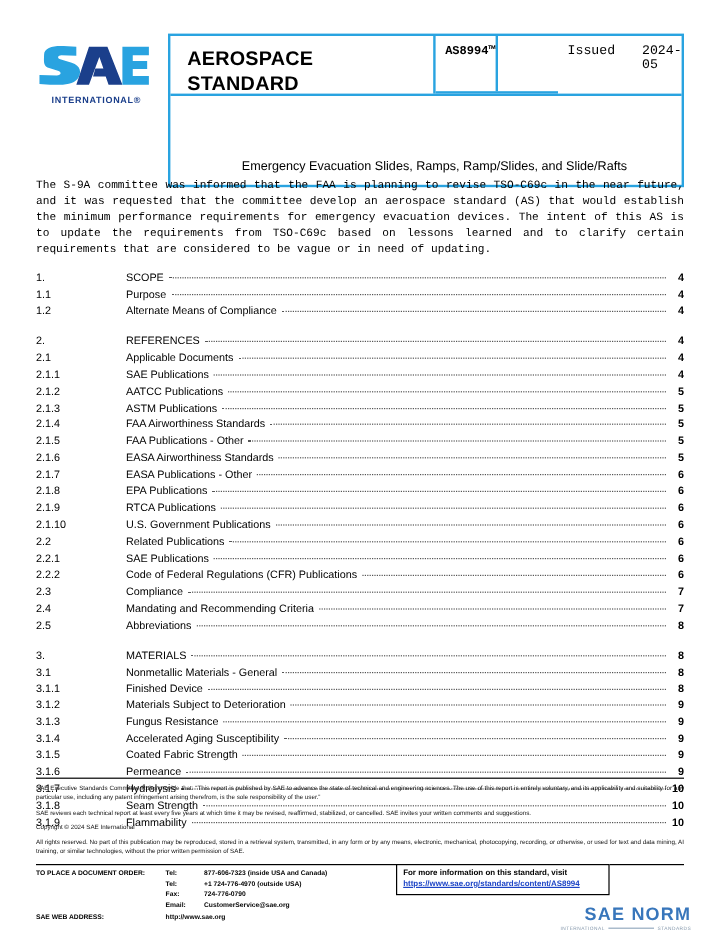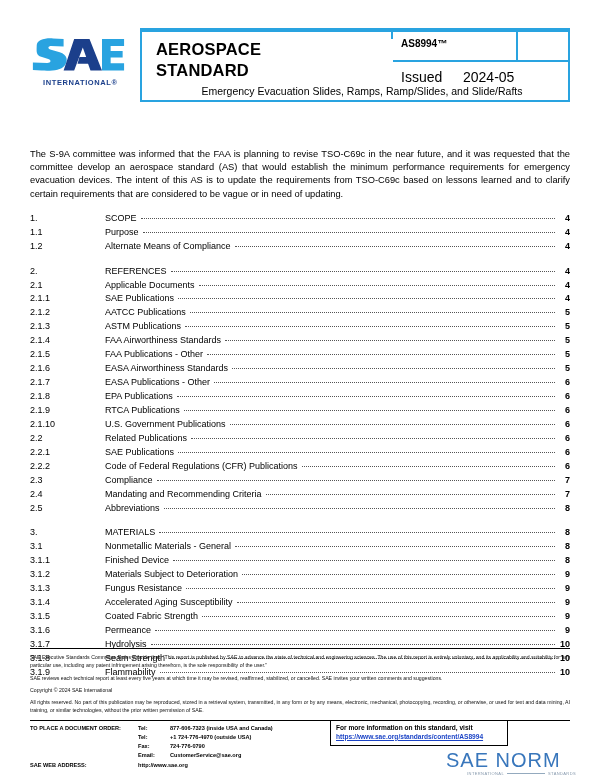--- a/index.html
+++ b/index.html
@@ -39,21 +39,21 @@
     letter-spacing: 0.6px;
     color: #1b3f8b;
     margin-top: 1px;
     margin-left: 13px;
   }
   .header-box {
     flex: 1 1 auto;
     border: 2px solid #29a3e0;
     display: flex;
     flex-direction: column;
-    height: 74px;
+    height: 128px;
     gap: 44px;
   }
   .hb-top {
     display: flex;
     flex: 1 1 auto;
     border-bottom: 2px solid #29a3e0;
     min-height: 0;
   }
   .hb-left {
     flex: 1 1 auto;
@@ -65,39 +65,40 @@
   }
   .hb-title-line {
     font-size: 16.5px;
     font-weight: bold;
     letter-spacing: 0.2px;
     line-height: 1.25;
   }
   .hb-right {
     flex: 0 0 175px;
     display: flex;
-    flex-direction: column;
+    flex-direction: row;
+    font-family: Liberation Mono, monospace;
   }
   .hb-r-top {
     display: flex;
     flex: 0 0 32px;
     border-bottom: 2px solid #29a3e0;
   }
   .hb-docnum {
     flex: 1 1 auto;
     border-right: 2px solid #29a3e0;
     padding: 8px 0 0 8px;
     font-size: 10px;
     font-weight: bold;
   }
   .hb-blank { flex: 0 0 50px; }
   .hb-r-bot {
     flex: 1 1 auto;
     padding: 7px 0 16px 8px;
-    font-size: 14px;
+    font-size: 11px;
     display: flex;
   }
   .hb-issued-lbl { flex: 0 0 62px; }
   .hb-issued-val { }
   .hb-bottom {
     flex: 0 0 30px;
     display: flex;
     align-items: center;
     justify-content: center;
     font-size: 10.5px;
@@ -109,20 +110,21 @@
     text-align: center;
     font-size: 9.5px;
     margin-top: 17px;
     letter-spacing: 0.3px;
   }
   .rationale-text {
     font-size: 9.3px;
     line-height: 1.42;
     text-align: justify;
     margin-top: 12px;
+    font-family: Liberation Mono, monospace;
   }
 
   
   .toc-heading {
     text-align: center;
     font-size: 9.5px;
     margin-top: 17px;
     letter-spacing: 0.3px;
   }
   .toc {
@@ -223,26 +225,26 @@
   
   .watermark {
     position: absolute;
     right: -6px;
     bottom: -6px;
     width: 130px;
     z-index: 1;
     opacity: 0.95;
   }
   .wm-text {
-    font-size: 20px;
-    font-weight: normal;
+    font-size: 15px;
+    font-weight: bold;
     color: #2e6fb8;
     letter-spacing: 1px;
     line-height: 1;
-    text-align: left;
+    text-align: right;
   }
   .wm-sub {
     display: flex;
     align-items: center;
     justify-content: flex-end;
     gap: 3px;
     margin-top: 1px;
   }
   .wm-sub span {
     font-size: 4px;

